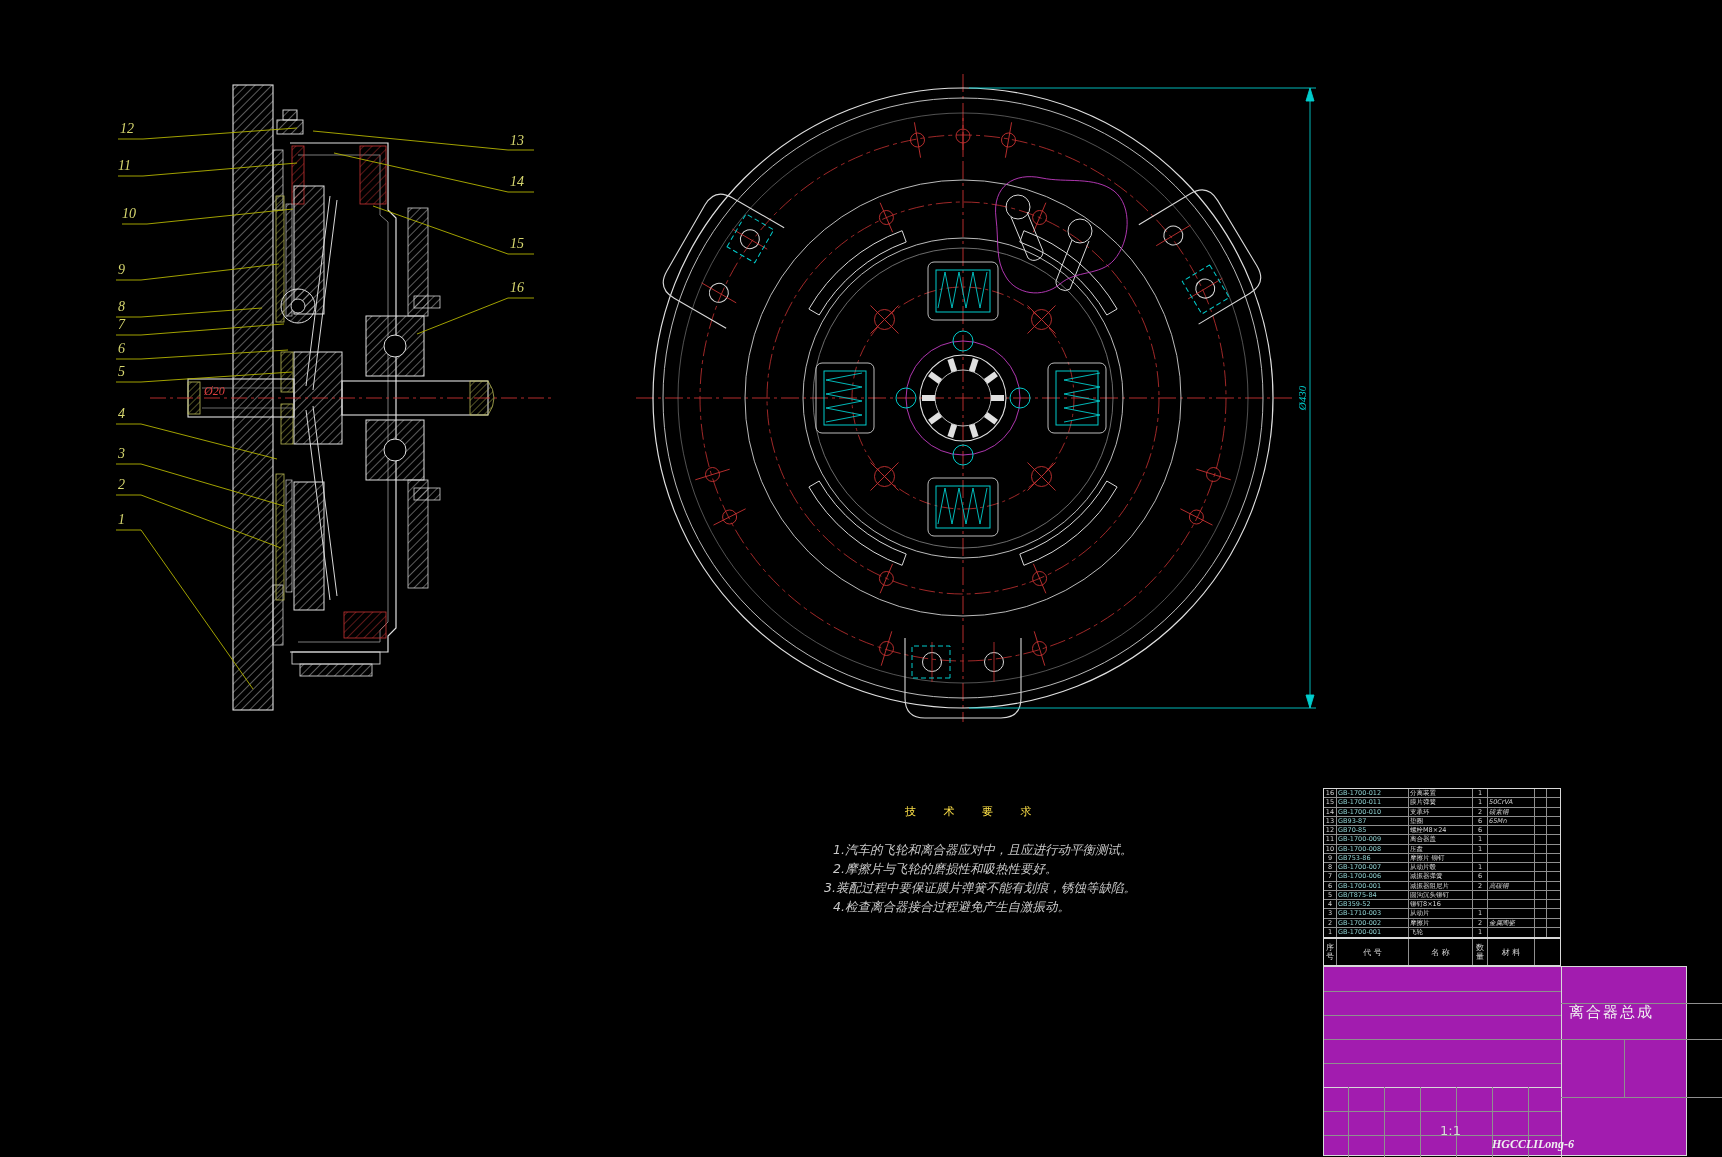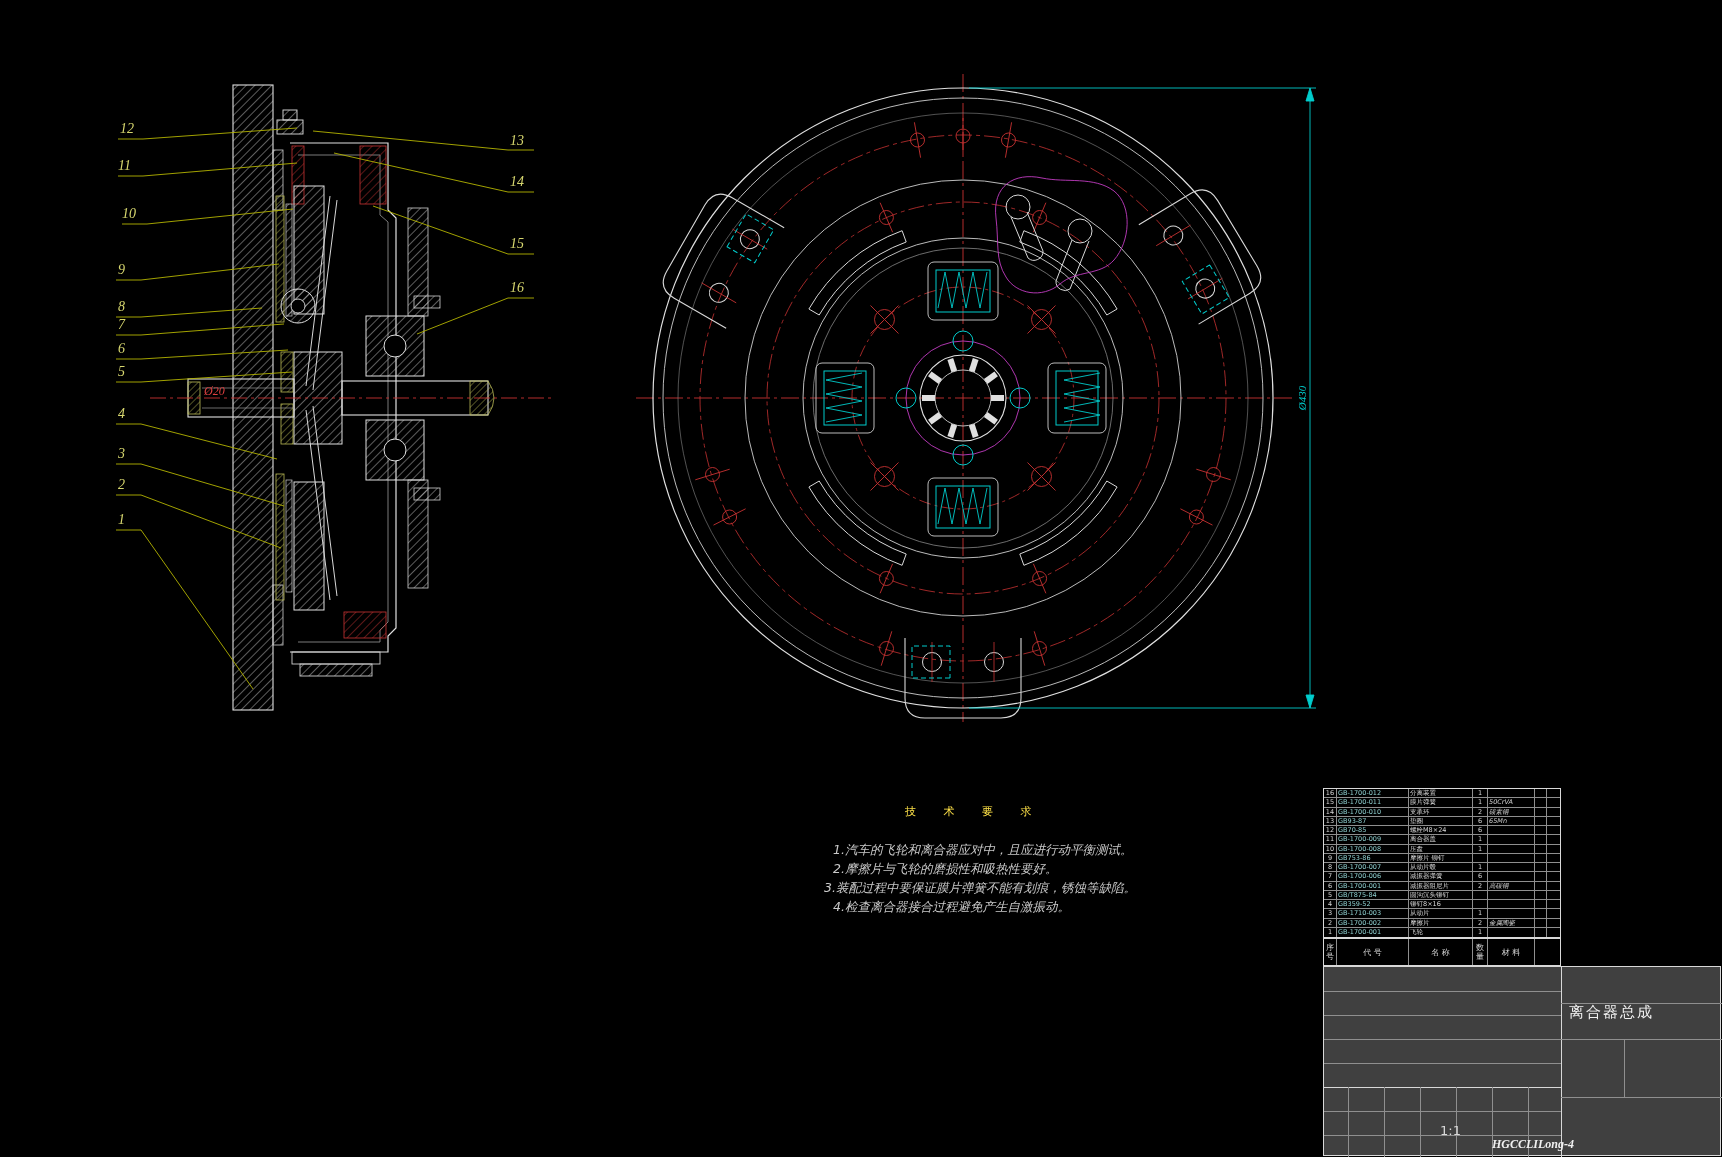--- a/index.html
+++ b/index.html
@@ -27,22 +27,22 @@
   .c.extra{width:25px;display:flex;border-right:none;padding-left:0;}
   .half{display:block;width:12px;box-sizing:border-box;border-right:1px solid #8f8f8f;height:100%;}
   .half:last-child{border-right:none;}
   
   #bomhead{position:absolute;left:1323px;top:938px;width:238px;height:28px;
            border:1px solid #d8d8d8;box-sizing:border-box;display:flex;background:#000;}
   #bomhead .hc{display:flex;align-items:center;justify-content:center;box-sizing:border-box;
                border-right:1px solid #8f8f8f;color:#d8d8d8;font-size:8px;
                white-space:pre-line;text-align:center;line-height:9px;}
   
-  #tblock{position:absolute;left:1323px;top:966px;width:398px;height:190px;
-          border:1px solid #d8d8d8;box-sizing:border-box;background:#404040;}
+  #tblock{position:absolute;left:1323px;top:966px;width:364px;height:190px;
+          border:1px solid #d8d8d8;box-sizing:border-box;background:#a21caf;}
   .ln{position:absolute;background:#8f8f8f;}
   .ln.strong{background:#d8d8d8;}
   .tb-title{position:absolute;left:245px;top:36px;color:#f2f2f2;font-size:15px;
             letter-spacing:2px;}
   .tb-doc{position:absolute;left:168px;top:170px;color:#f0f0f0;font-size:12px;
           font-style:italic;font-weight:bold;font-family:"Liberation Serif",serif;}
   .tb-scale{position:absolute;left:116px;top:156px;color:#d8d8d8;font-size:13px;}
 </style>
 </head>
 <body>
@@ -525,16 +525,16 @@
   <div class="ln" style="left:96px;top:120px;width:1px;height:70px"></div>
   <div class="ln" style="left:132px;top:120px;width:1px;height:70px"></div>
   <div class="ln" style="left:168px;top:120px;width:1px;height:70px"></div>
   <div class="ln" style="left:204px;top:120px;width:1px;height:70px"></div>
   <div class="ln" style="left:237px;top:36px;width:161px;height:1px"></div>
   <div class="ln" style="left:237px;top:72px;width:161px;height:1px"></div>
   <div class="ln" style="left:237px;top:130px;width:161px;height:1px"></div>
   <div class="ln" style="left:300px;top:72px;width:1px;height:58px"></div>
   <div class="tb-title">离合器总成</div>
   <div class="tb-scale">1:1</div>
-  <div class="tb-doc">HGCCLILong-4</div>
+  <div class="tb-doc">HGCCLILong-6</div>
 </div>
 
 </div>
 
 </body></html>

